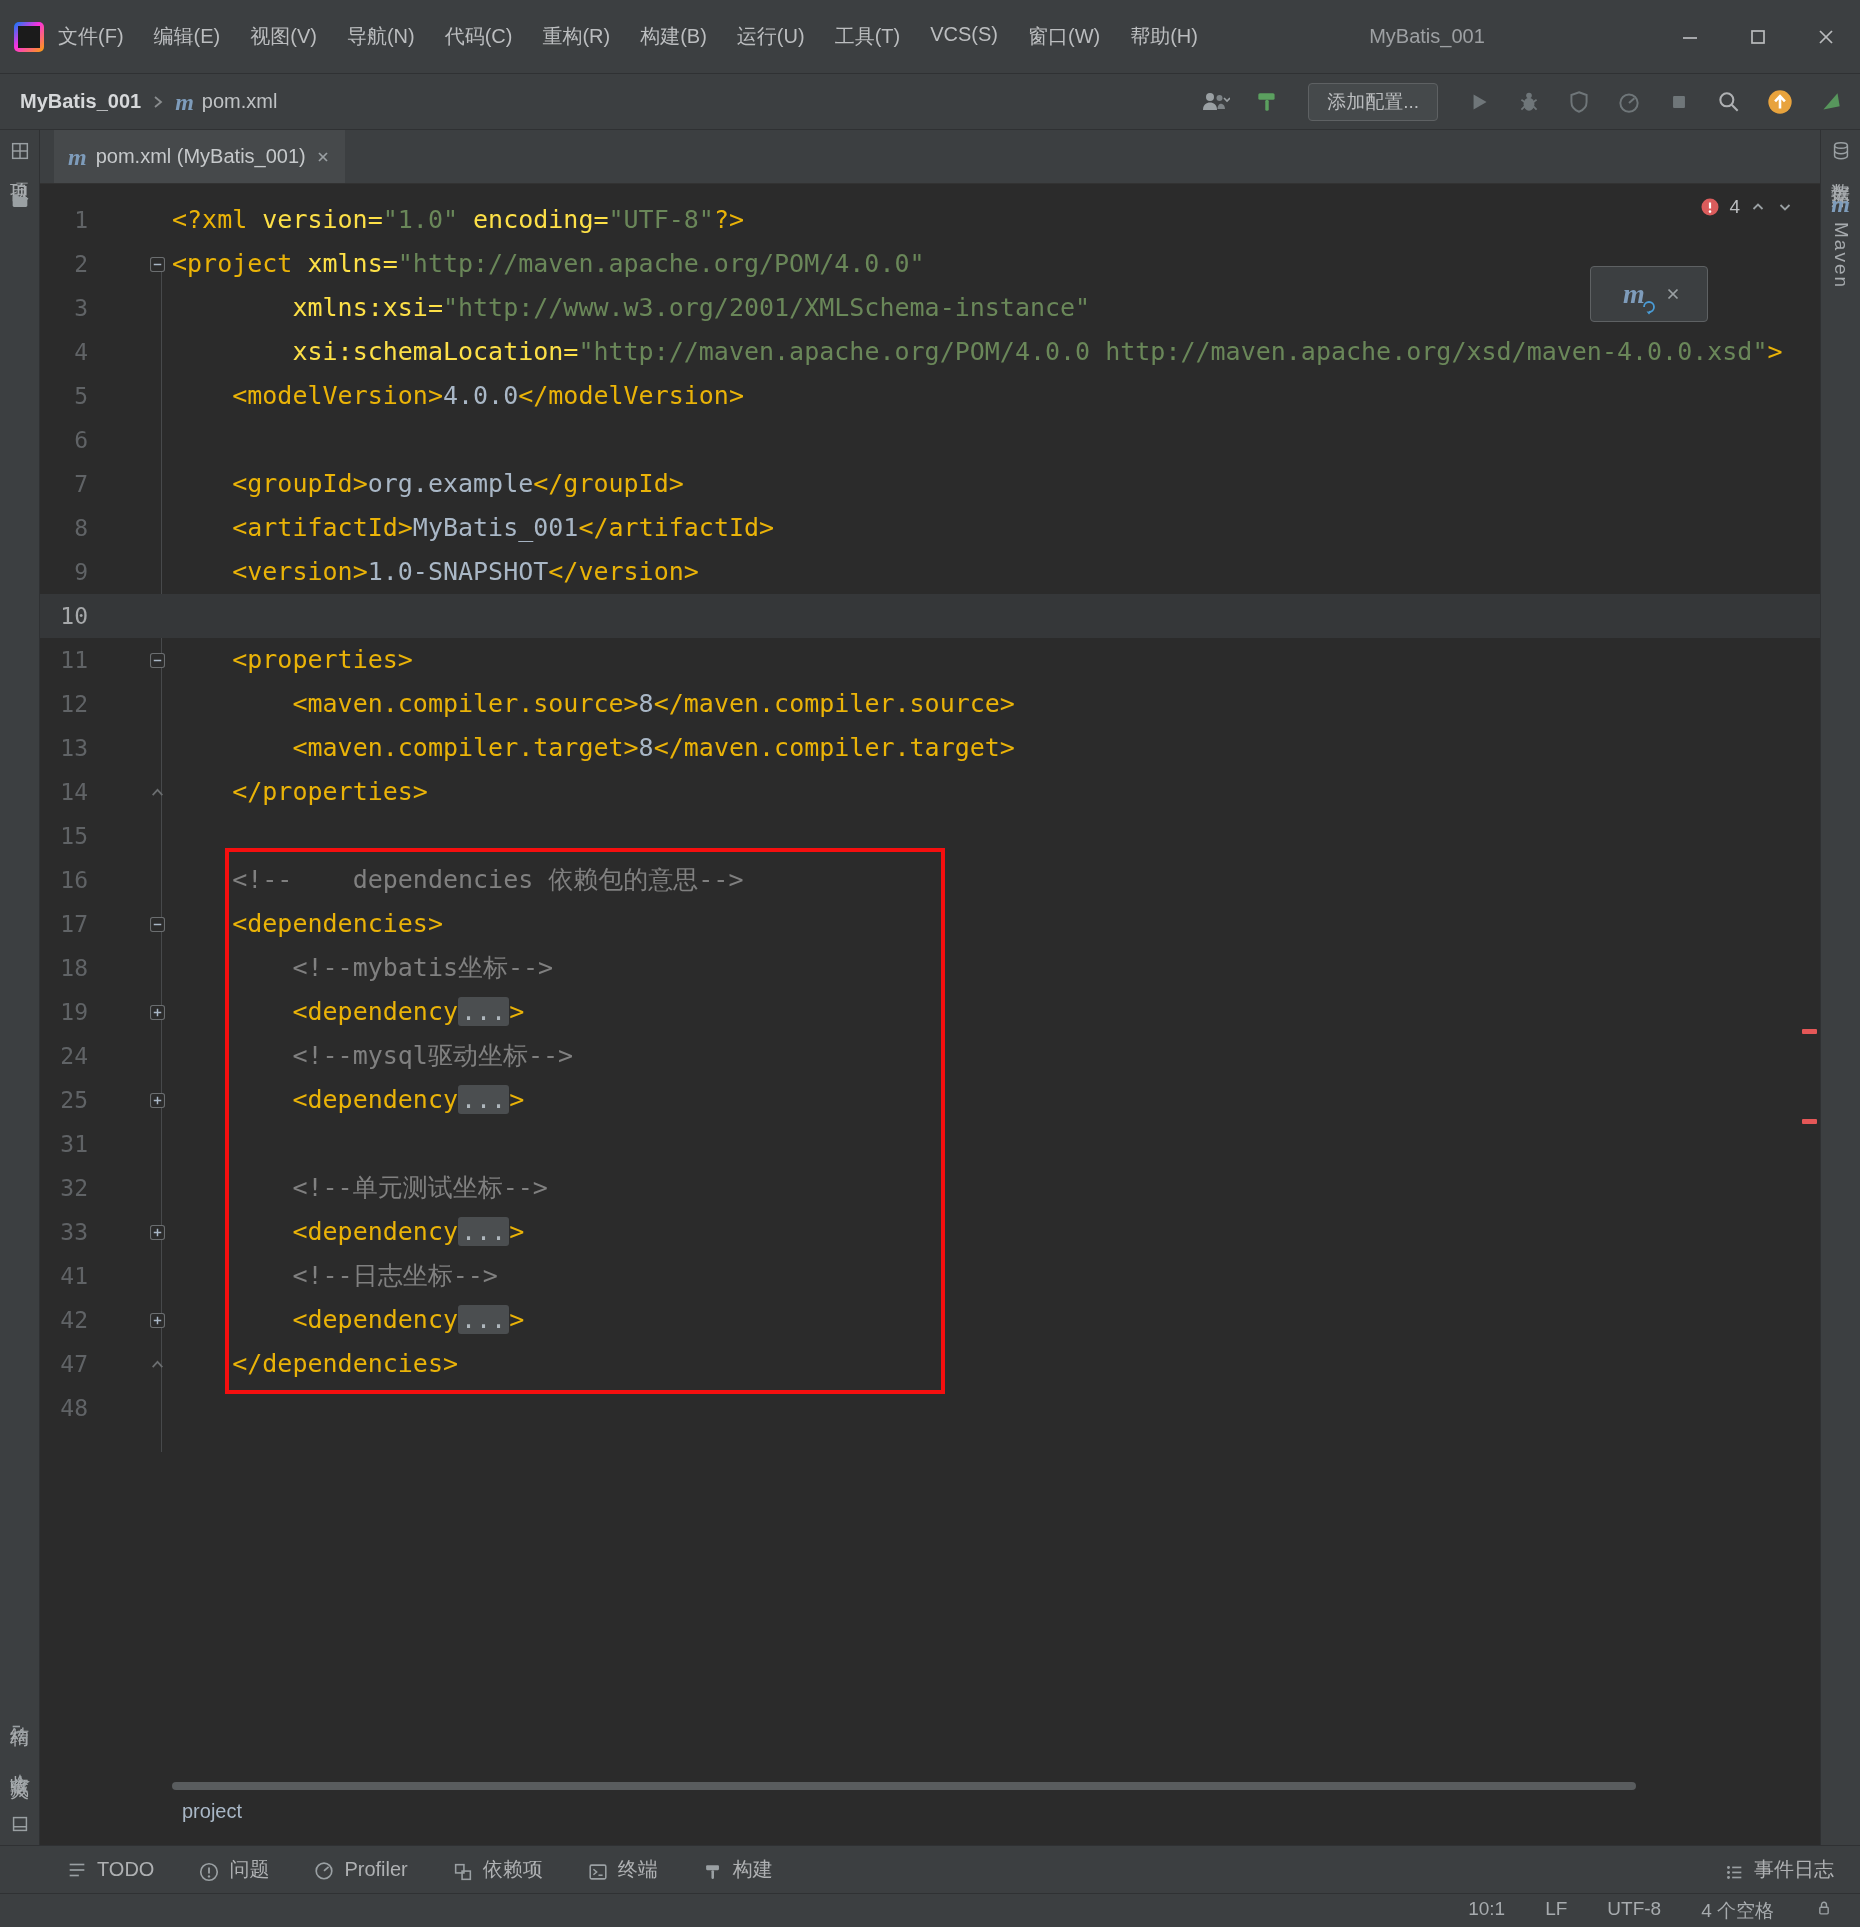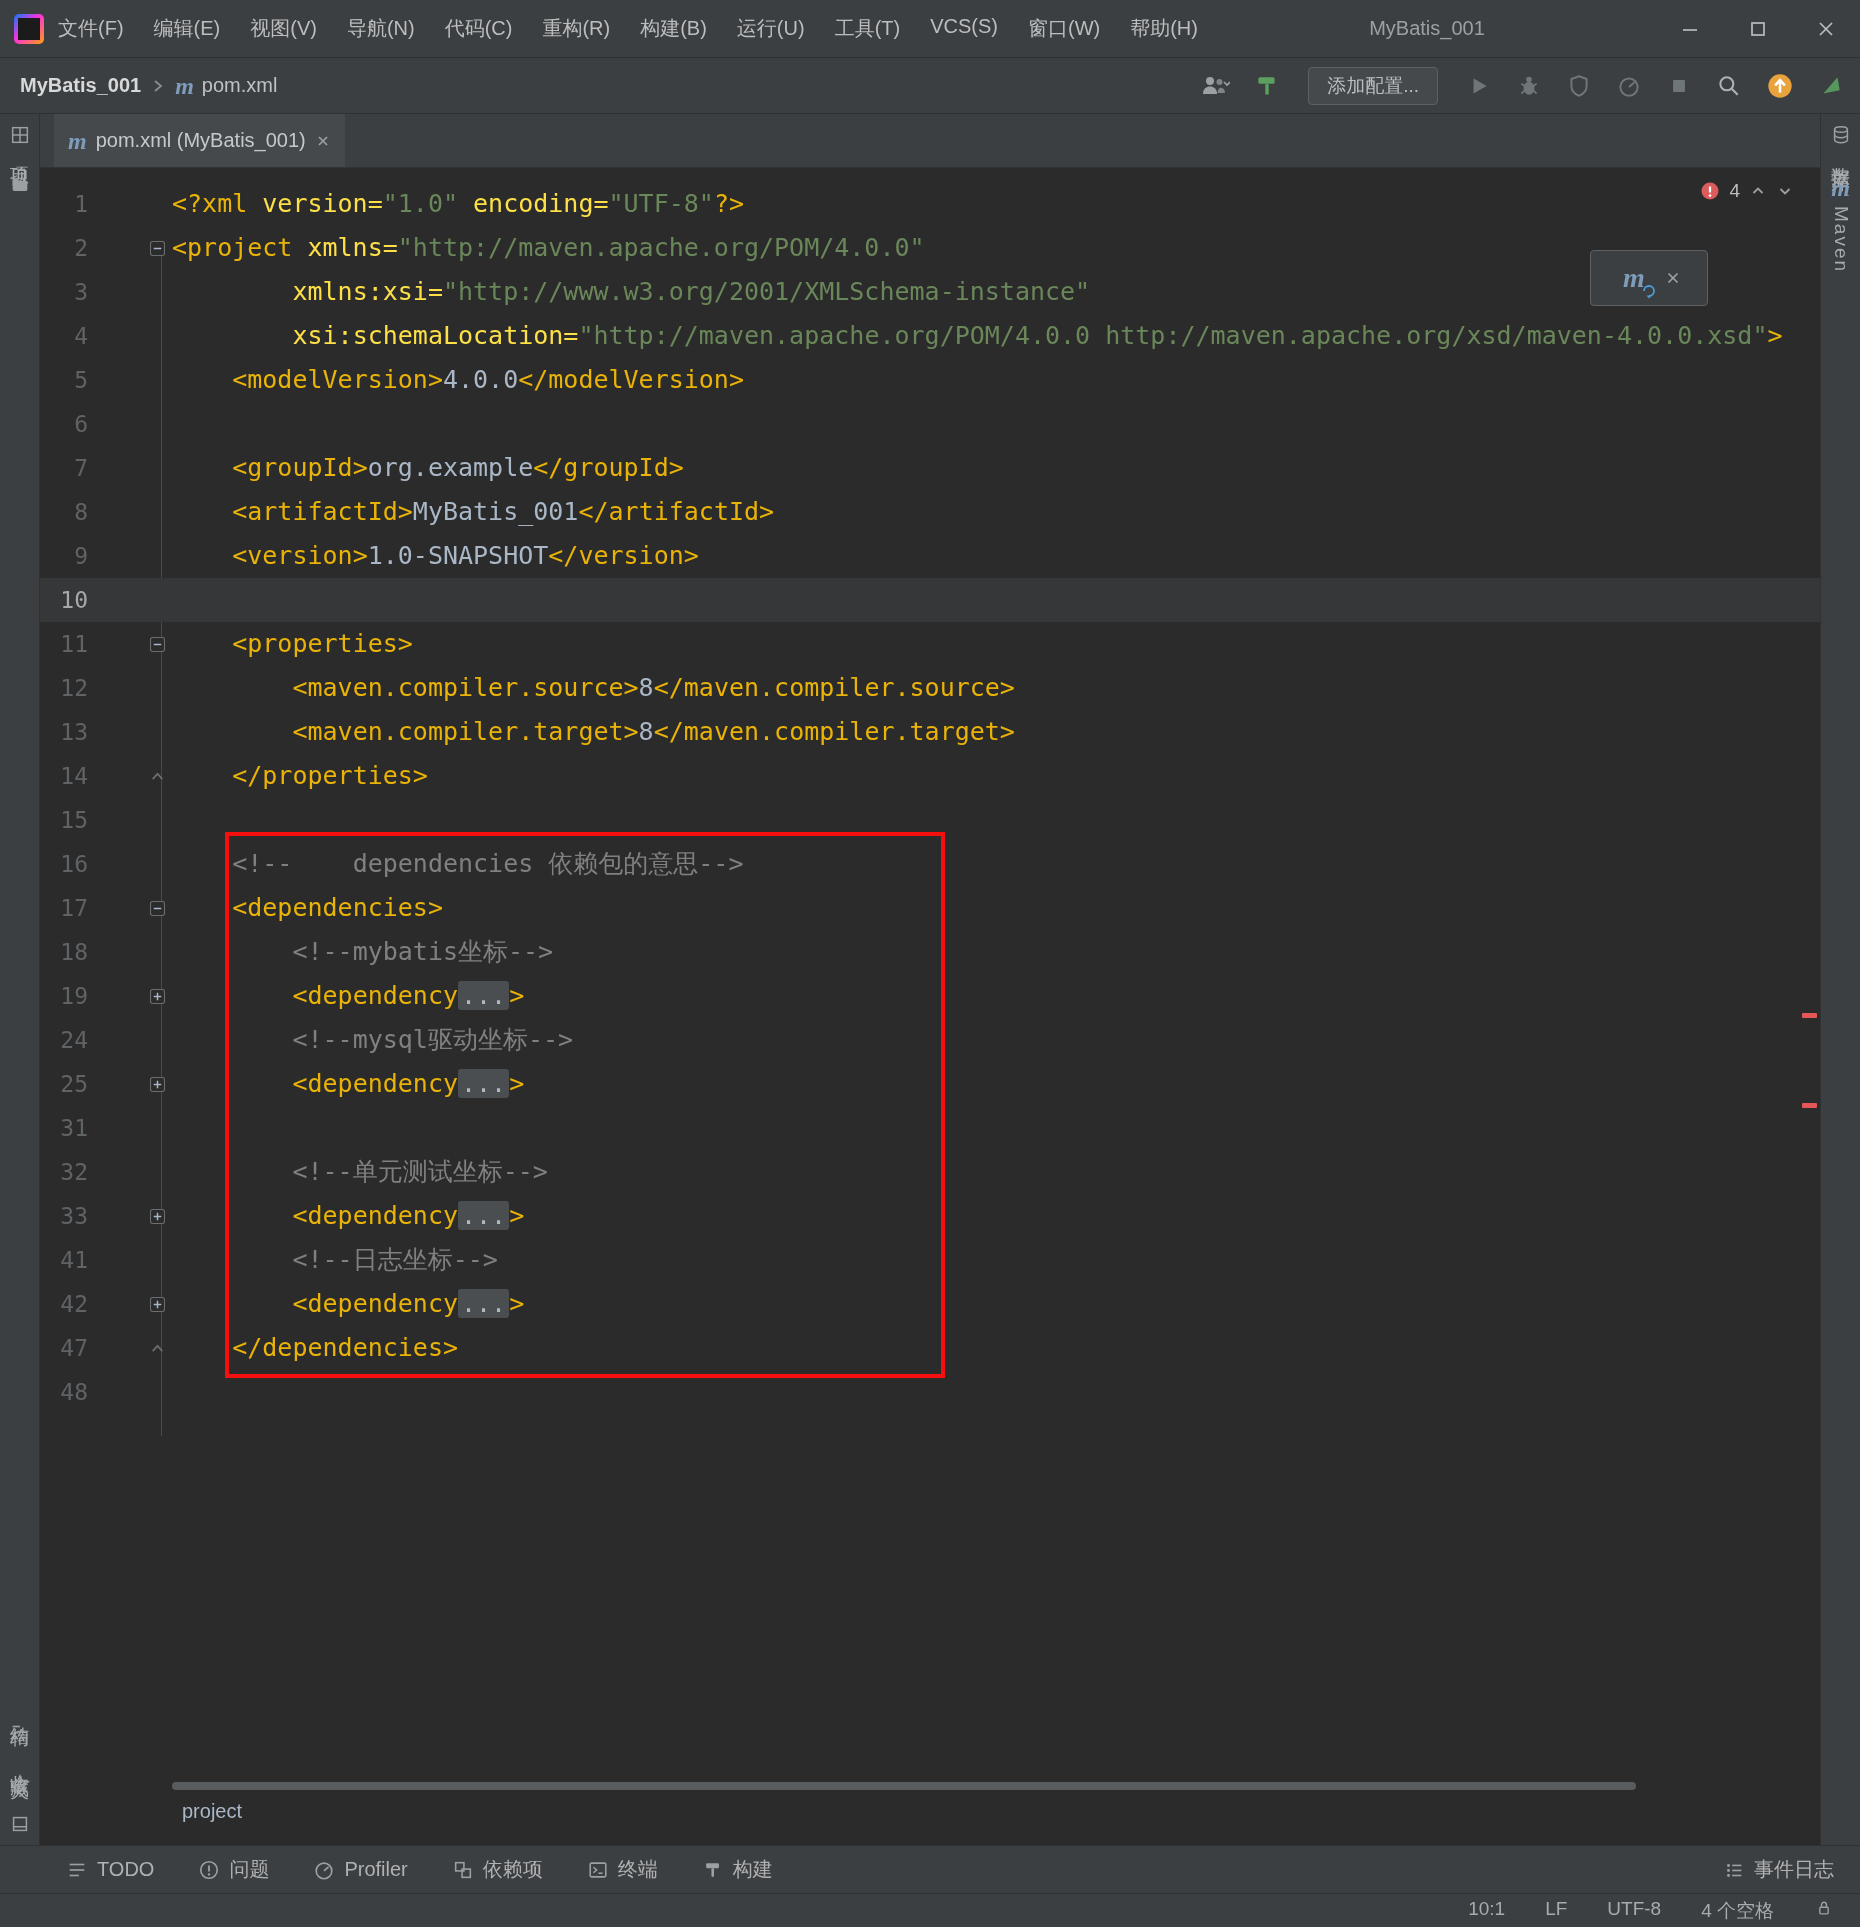--- a/index.html
+++ b/index.html
@@ -1,21 +1,21 @@
 <!DOCTYPE html>
 <html><head>
 <meta charset="utf-8">
 <style>
   * { margin:0; padding:0; box-sizing:border-box; }
   html,body { background:#1e1e1e; }
   body { width:1860px; height:1927px; font-family:"Liberation Sans", sans-serif; overflow:hidden; }
   .window { width:1860px; height:1927px; display:flex; flex-direction:column; background:#2B2B2B; }
 
   
-  .titlebar { height:58px; background:#3C3F41; display:flex; align-items:center; padding-left:10px; flex:none; border-bottom:1px solid #2f3133; }
+  .titlebar { height:74px; background:#3C3F41; display:flex; align-items:center; padding-left:10px; flex:none; border-bottom:1px solid #2f3133; }
   .logo { width:30px; height:30px; border-radius:5px; margin:0 14px 0 4px;
           background:linear-gradient(135deg,#087CFA 0%,#FC31DD 45%,#FCA205 100%); position:relative; }
   .logo::after { content:""; position:absolute; inset:4px; background:#1b1b1b; }
   .menubar { display:flex; gap:30px; font-size:20px; color:#BBBDBF; }
   .menu-item { cursor:default; white-space:nowrap; }
   .tb-spacer { flex:1; }
   .win-title { font-size:20px; color:#9DA0A3; white-space:nowrap; }
   .win-controls { display:flex; height:58px; }
   .win-btn { width:68px; height:58px; background:transparent; border:none; display:flex; align-items:center; justify-content:center; }
 
@@ -78,21 +78,21 @@
   .stripe-mark.m2 { top:935px; }
 
   .hscroll { position:absolute; left:132px; bottom:10px; width:1464px; height:8px; background:#595C5E; border-radius:4px; z-index:3; }
 
   .crumb-bar { height:45px; flex:none; display:flex; align-items:flex-start; padding-left:142px; background:#2B2B2B; }
   .crumb-bar span { font-size:20px; color:#A9B7C6; }
 
   
   .bottom-stripe { height:48px; background:#3C3F41; border-top:1px solid #2f3133; flex:none; display:flex; align-items:center; padding:0 26px 0 66px; }
   .bs-left { display:flex; align-items:center; gap:44px; }
-  .tool-btn { display:flex; align-items:center; gap:9px; background:none; border:none; }
+  .tool-btn { display:flex; align-items:flex-end; gap:9px; background:none; border:none; }
   .tool-btn span.lbl { font-size:20px; color:#AFB1B3; white-space:nowrap; }
   .bs-right { margin-left:auto; }
 
   .statusbar { height:34px; background:#3C3F41; border-top:1px solid #2f3133; flex:none; display:flex; align-items:center; padding:0 26px 0 12px; }
   .sb-right { margin-left:auto; display:flex; align-items:flex-start; gap:40px; }
   .sb-item { font-size:19px; color:#A7ABAE; white-space:nowrap; }
 
   svg { display:block; }
 </style>
 </head>

